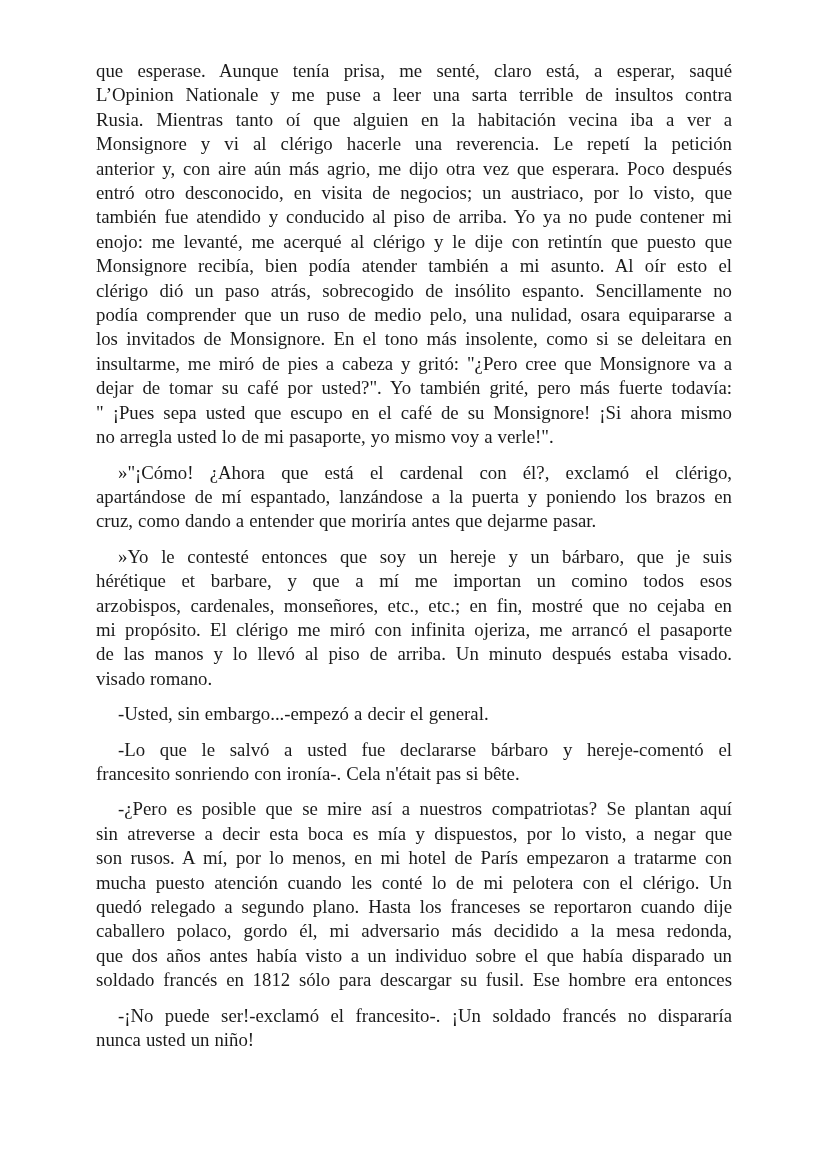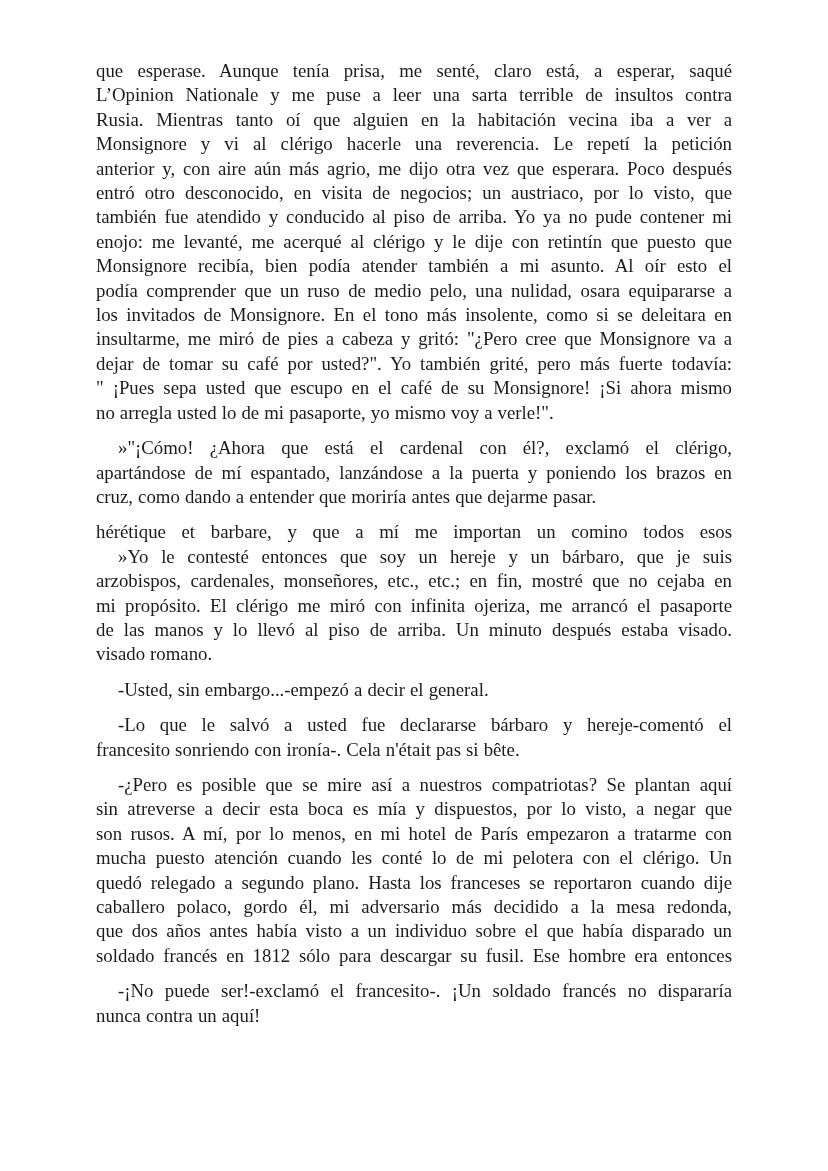--- a/index.html
+++ b/index.html
@@ -52,35 +52,36 @@
       <div class="paragraph">
         <div class="line">que esperase. Aunque tenía prisa, me senté, claro está, a esperar, saqué</div>
         <div class="line">L’Opinion Nationale y me puse a leer una sarta terrible de insultos contra</div>
         <div class="line">Rusia. Mientras tanto oí que alguien en la habitación vecina iba a ver a</div>
         <div class="line">Monsignore y vi al clérigo hacerle una reverencia. Le repetí la petición</div>
         <div class="line">anterior y, con aire aún más agrio, me dijo otra vez que esperara. Poco después</div>
         <div class="line">entró otro desconocido, en visita de negocios; un austriaco, por lo visto, que</div>
         <div class="line">también fue atendido y conducido al piso de arriba. Yo ya no pude contener mi</div>
         <div class="line">enojo: me levanté, me acerqué al clérigo y le dije con retintín que puesto que</div>
         <div class="line">Monsignore recibía, bien podía atender también a mi asunto. Al oír esto el</div>
+        <div class="line">clérigo dió un paso atrás, sobrecogido de insólito espanto. Sencillamente no</div>
         <div class="line">podía comprender que un ruso de medio pelo, una nulidad, osara equipararse a</div>
         <div class="line">los invitados de Monsignore. En el tono más insolente, como si se deleitara en</div>
         <div class="line">insultarme, me miró de pies a cabeza y gritó: "¿Pero cree que Monsignore va a</div>
         <div class="line">dejar de tomar su café por usted?". Yo también grité, pero más fuerte todavía:</div>
         <div class="line">" ¡Pues sepa usted que escupo en el café de su Monsignore! ¡Si ahora mismo</div>
         <div class="line last">no arregla usted lo de mi pasaporte, yo mismo voy a verle!".</div>
       </div>
       <div class="paragraph">
         <div class="line indent">»"¡Cómo! ¿Ahora que está el cardenal con él?, exclamó el clérigo,</div>
         <div class="line">apartándose de mí espantado, lanzándose a la puerta y poniendo los brazos en</div>
         <div class="line last">cruz, como dando a entender que moriría antes que dejarme pasar.</div>
       </div>
       <div class="paragraph">
+        <div class="line indent">»Yo le contesté entonces que soy un hereje y un bárbaro, que je suis</div>
         <div class="line">hérétique et barbare, y que a mí me importan un comino todos esos</div>
-        <div class="line indent">»Yo le contesté entonces que soy un hereje y un bárbaro, que je suis</div>
         <div class="line">arzobispos, cardenales, monseñores, etc., etc.; en fin, mostré que no cejaba en</div>
         <div class="line">mi propósito. El clérigo me miró con infinita ojeriza, me arrancó el pasaporte</div>
         <div class="line">de las manos y lo llevó al piso de arriba. Un minuto después estaba visado.</div>
         <div class="line last">visado romano.</div>
       </div>
       <div class="paragraph">
         <div class="line last indent">-Usted, sin embargo...-empezó a decir el general.</div>
       </div>
       <div class="paragraph">
         <div class="line indent">-Lo que le salvó a usted fue declararse bárbaro y hereje-comentó el</div>
@@ -91,16 +92,16 @@
         <div class="line">sin atreverse a decir esta boca es mía y dispuestos, por lo visto, a negar que</div>
         <div class="line">son rusos. A mí, por lo menos, en mi hotel de París empezaron a tratarme con</div>
         <div class="line">mucha puesto atención cuando les conté lo de mi pelotera con el clérigo. Un</div>
         <div class="line">quedó relegado a segundo plano. Hasta los franceses se reportaron cuando dije</div>
         <div class="line">caballero polaco, gordo él, mi adversario más decidido a la mesa redonda,</div>
         <div class="line">que dos años antes había visto a un individuo sobre el que había disparado un</div>
         <div class="line">soldado francés en 1812 sólo para descargar su fusil. Ese hombre era entonces</div>
       </div>
       <div class="paragraph">
         <div class="line indent">-¡No puede ser!-exclamó el francesito-. ¡Un soldado francés no dispararía</div>
-        <div class="line last">nunca contra un aquí!</div>
+        <div class="line last">nunca usted un niño!</div>
       </div>
     </div>
 </div>
 
 </body></html>

